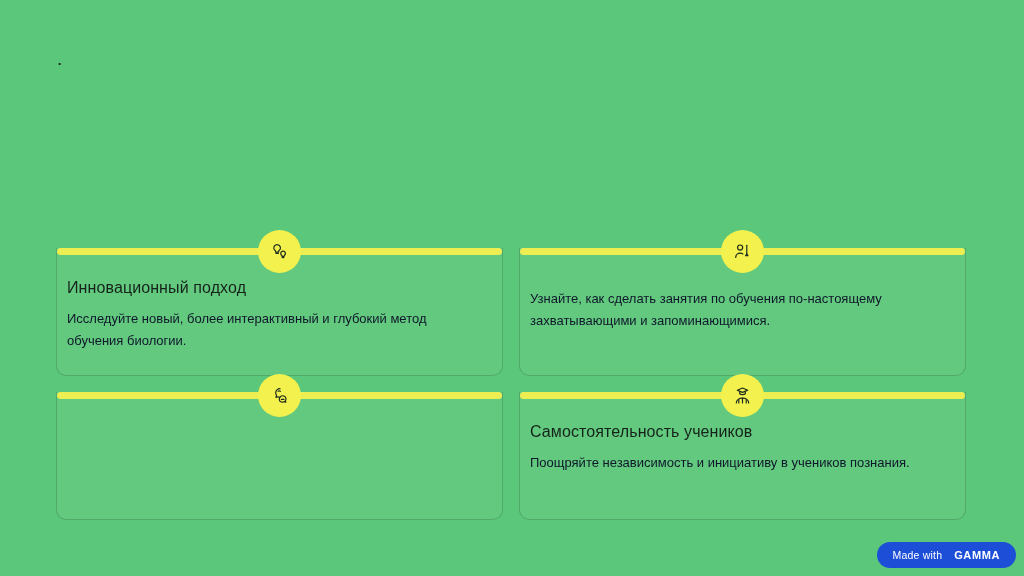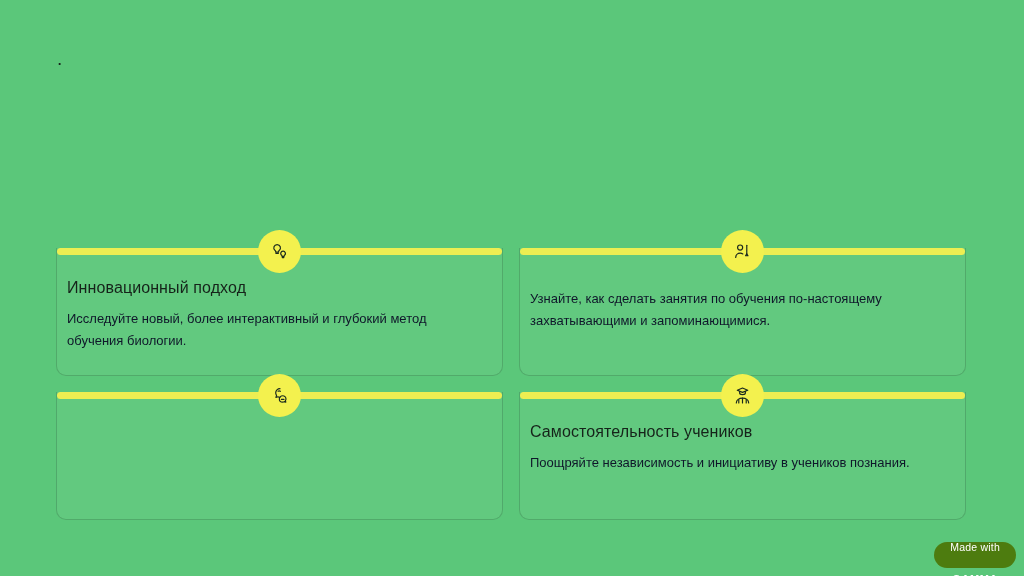--- a/index.html
+++ b/index.html
@@ -112,29 +112,28 @@
   }
 
   
   .badge {
     position: absolute;
     right: 8px;
     bottom: 8px;
     height: 26px;
     padding: 0 16px;
     border-radius: 13px;
-    background: #4d7c0f;
+    background: #1d4ed8;
     color: #ffffff;
     display: flex;
     align-items: center;
-    gap: 21px;
+    gap: 12px;
     font-size: 10.5px;
     line-height: 1;
     letter-spacing: 0.2px;
-    flex-direction: column;
   }
   .badge .brand {
     font-weight: 700;
     letter-spacing: 0.6px;
     font-size: 11px;
   }
 </style>
 </head>
 <body>
 

